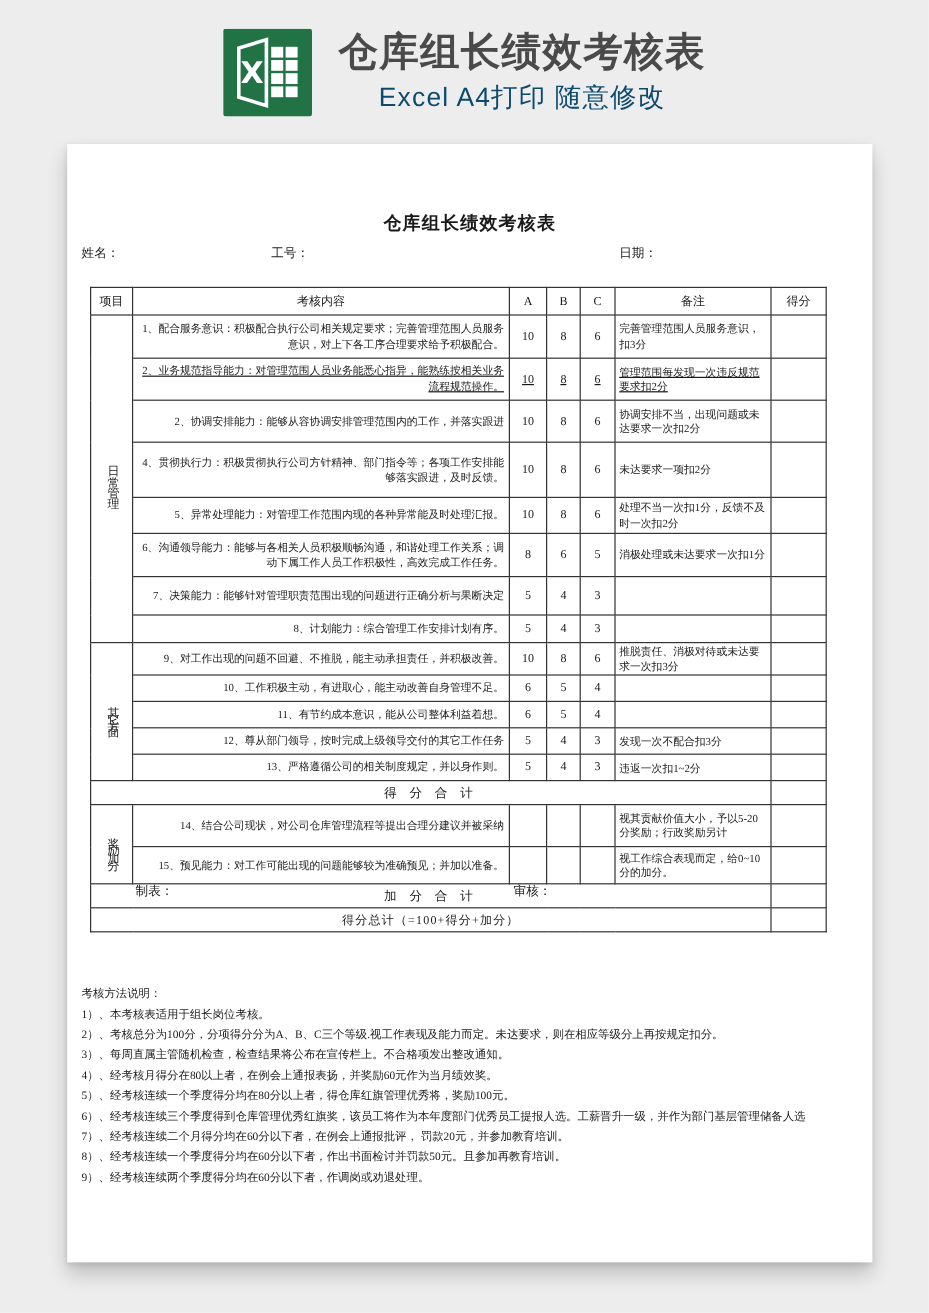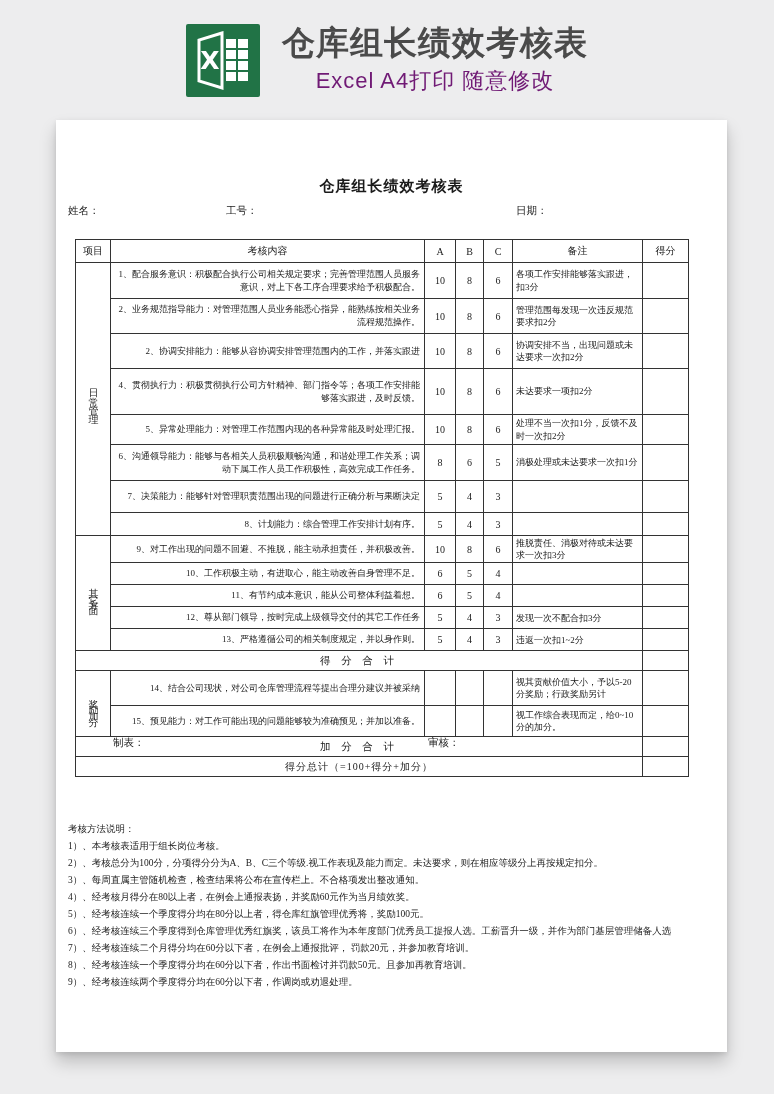--- a/index.html
+++ b/index.html
@@ -10,21 +10,21 @@
     position:relative;overflow:hidden;
   }
   
   .brand{
     position:absolute;top:24px;left:0;right:0;
     display:flex;justify-content:center;align-items:center;gap:22px;
   }
   .brand-icon{width:74px;height:73px;flex:0 0 auto;}
   .brand-text{display:flex;flex-direction:column;align-items:center;}
   .brand-title{font-size:33px;font-weight:bold;color:#4a4a4a;letter-spacing:1px;line-height:1.1;}
-  .brand-sub{font-size:22px;color:#701a75;margin-top:5px;letter-spacing:1px;}
+  .brand-sub{font-size:22px;color:#0c4a6e;margin-top:5px;letter-spacing:1px;}
   
   .page{
     position:absolute;left:56px;top:120px;width:671px;height:932px;
     background:#ffffff;
     box-shadow:0 10px 16px rgba(0,0,0,0.20),0 2px 5px rgba(0,0,0,0.10);
     overflow:hidden;
     font-family:"Liberation Serif","DejaVu Serif",serif;
     color:#1a1a1a;
   }
   .doc-title{
@@ -113,24 +113,24 @@
           <th class="hdr">得分</th>
         </tr>
       </thead>
     <tbody>
         <tr style="height: 36px;">
           <td class="group" rowspan="8"><span class="v-label" style="letter-spacing: 9px;">日常管理</span></td>
           <td class="content">1、配合服务意识：积极配合执行公司相关规定要求；完善管理范围人员服务意识，对上下各工序合理要求给予积极配合。</td>
           <td class="num">10</td>
           <td class="num">8</td>
           <td class="num">6</td>
-          <td class="remark">各项工作安排能够落实跟进，扣3分</td>
-          <td class="score"></td>
-        </tr>
-        <tr style="height: 35px;">
+          <td class="remark">完善管理范围人员服务意识，扣3分</td>
+          <td class="score"></td>
+        </tr>
+        <tr style="height: 35px; text-decoration: underline;">
           <td class="content">2、业务规范指导能力：对管理范围人员业务能悉心指异，能熟练按相关业务流程规范操作。</td>
           <td class="num">10</td>
           <td class="num">8</td>
           <td class="num">6</td>
           <td class="remark">管理范围每发现一次违反规范要求扣2分</td>
           <td class="score"></td>
         </tr>
         <tr style="height: 35px;">
           <td class="content">2、协调安排能力：能够从容协调安排管理范围内的工作，并落实跟进</td>
           <td class="num">10</td>

